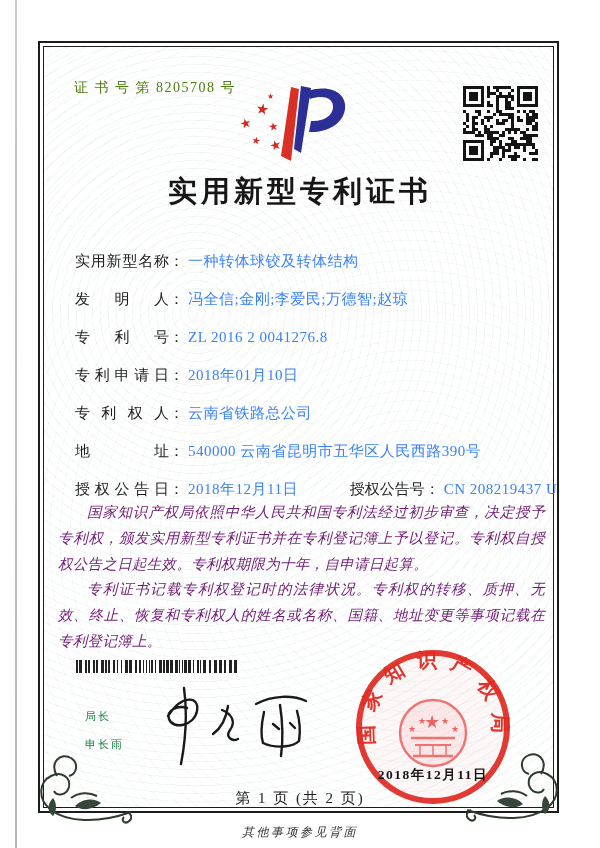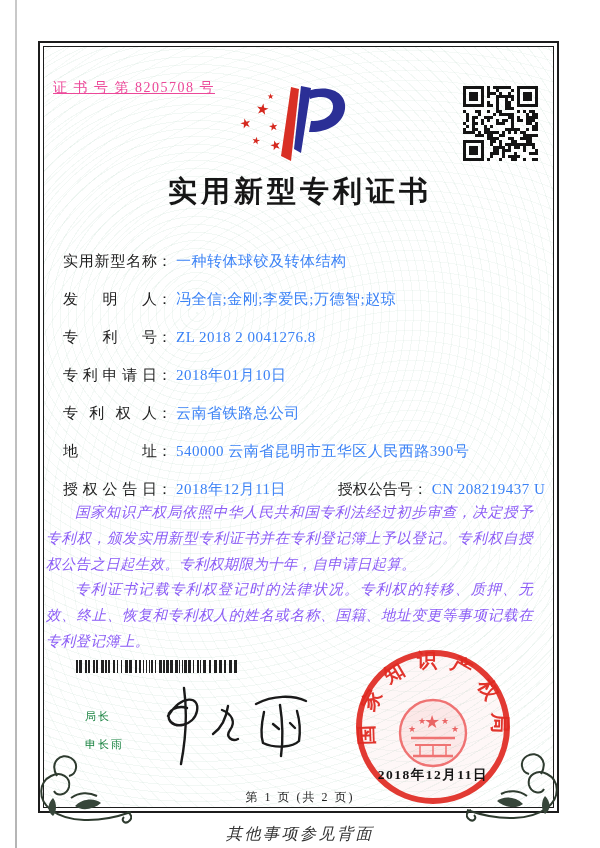--- a/index.html
+++ b/index.html
@@ -7,45 +7,45 @@
         font-family:"Liberation Serif", serif;color:#1f1f1f;}
   .paper-edge{position:absolute;left:15px;top:0;bottom:0;width:2px;
               background:linear-gradient(180deg,#c9c9c9,#b5b5b5);}
   .frame-outer{position:absolute;left:38px;top:41px;width:517px;height:768px;
                border:2px solid #1c1c1c;}
   .frame-inner{position:absolute;left:3px;top:3px;right:3px;bottom:3px;
                border:1px solid #1c1c1c;
                background:
                  repeating-radial-gradient(circle at 30% 35%, rgba(130,185,155,.10) 0 1px, transparent 1px 8px),
                  repeating-radial-gradient(circle at 72% 65%, rgba(130,185,155,.08) 0 1px, transparent 1px 10px);}
-  .cert-no{position:absolute;left:53px;top:79px;font-size:14px;letter-spacing:1.5px;color:#ec4899;text-decoration:underline;}
+  .cert-no{position:absolute;left:74px;top:79px;font-size:14px;letter-spacing:1.5px;color:#4d7c0f;}
   .logo{position:absolute;left:233px;top:79px;width:128px;height:92px;}
   .qr{position:absolute;left:463px;top:86px;width:75px;height:75px;}
   .doc-title{position:absolute;left:0;right:0;top:172px;text-align:center;
              font-size:29px;font-weight:600;letter-spacing:4px;color:#161616;}
   .fields{position:absolute;left:63px;top:252px;width:478px;font-size:15px;}
   .frow{height:21px;margin-bottom:17px;white-space:nowrap;}
   .flabel{display:inline-block;width:94px;text-align:justify;text-align-last:justify;
-          text-justify:inter-character;color:#1d1d1d;font-weight:500;}
+          text-justify:inter-character;color:#1d1d1d;font-weight:500;margin-left:12px;}
   .fcolon{display:inline-block;margin:0 4px 0 0;}
   .fvalue{font-weight:500;color:#3b82f6;letter-spacing:.5px;}
   .frow-double .pair2{display:inline-block;margin-left:48px;}
   .frow-double .flabel2{font-weight:500;}
-  .paras{position:absolute;left:46px;top:500px;width:487px;font-size:14.5px;
-         line-height:1.78;text-align:justify;font-style:italic;color:#8b5cf6;}
+  .paras{position:absolute;left:58px;top:500px;width:487px;font-size:14.5px;
+         line-height:1.78;text-align:justify;font-style:italic;color:#701a75;}
   .paras p{margin:0;text-indent:2em;letter-spacing:.3px;}
   .barcode{position:absolute;left:76px;top:660px;width:162px;height:13px;}
   .signer{position:absolute;left:85px;top:702px;font-size:11px;line-height:28px;
           letter-spacing:2px;color:#15803d;}
   .signature{position:absolute;left:140px;top:676px;width:185px;height:100px;}
   .seal{position:absolute;left:342px;top:636px;width:182px;height:182px;}
   .page-info{position:absolute;left:0;right:0;top:789px;text-align:center;
-             font-size:12px;letter-spacing:2px;color:#222;}
+             font-size:15px;letter-spacing:2px;color:#222;}
   .back-note{position:absolute;left:0;right:0;top:824px;text-align:center;
-             font-size:16px;font-style:italic;letter-spacing:2.5px;color:#333;}
+             font-size:12px;font-style:italic;letter-spacing:2.5px;color:#333;}
   .flourish{position:absolute;width:105px;height:78px;}
   .flourish.left{left:27px;top:750px;}
   .flourish.right{left:466px;top:748px;transform:scaleX(-1);}
 </style>
 </head>
 <body>
 
 <div class="page">
   <div class="paper-edge"></div>
 
@@ -297,21 +297,21 @@
   <div class="doc-title">实用新型专利证书</div>
 
   <div class="fields">
     <div class="frow">
       <span class="flabel">实用新型名称</span><span class="fcolon">：</span><span class="fvalue">一种转体球铰及转体结构</span>
     </div>
     <div class="frow">
       <span class="flabel">发明人</span><span class="fcolon">：</span><span class="fvalue">冯全信;金刚;李爱民;万德智;赵琼</span>
     </div>
     <div class="frow">
-      <span class="flabel">专利号</span><span class="fcolon">：</span><span class="fvalue">ZL 2018 2 0041276.8</span>
+      <span class="flabel">专利号</span><span class="fcolon">：</span><span class="fvalue">ZL 2016 2 0041276.8</span>
     </div>
     <div class="frow">
       <span class="flabel">专利申请日</span><span class="fcolon">：</span><span class="fvalue">2018年01月10日</span>
     </div>
     <div class="frow">
       <span class="flabel">专利权人</span><span class="fcolon">：</span><span class="fvalue">云南省铁路总公司</span>
     </div>
     <div class="frow">
       <span class="flabel">地址</span><span class="fcolon">：</span><span class="fvalue">540000 云南省昆明市五华区人民西路390号</span>
     </div>

